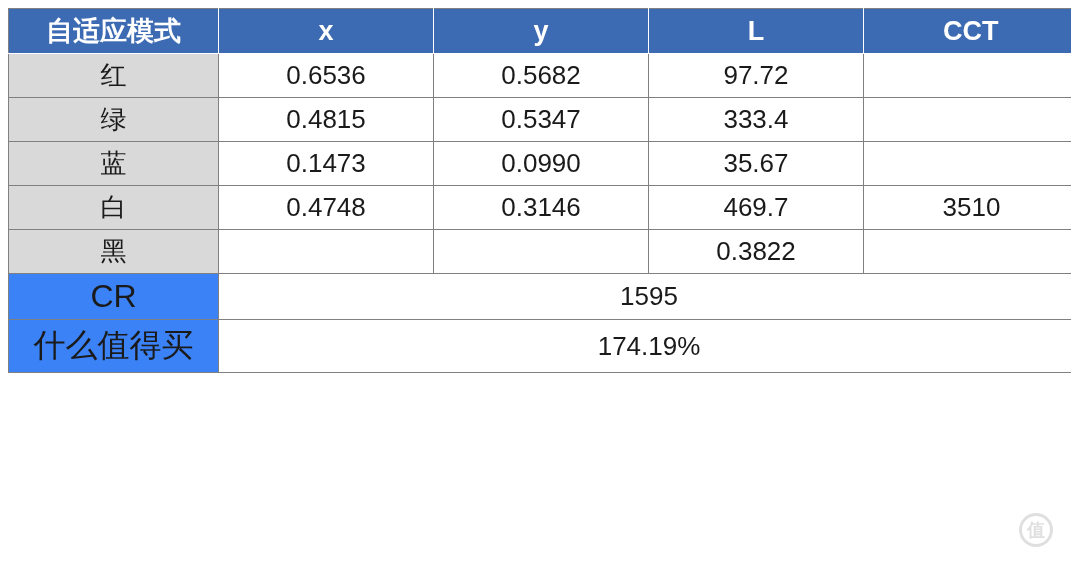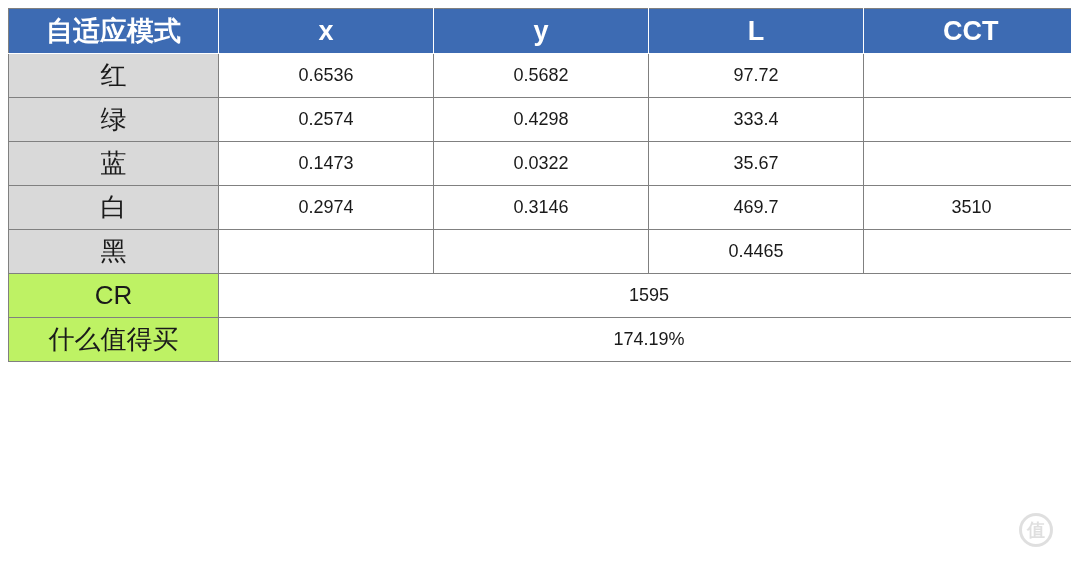--- a/index.html
+++ b/index.html
@@ -13,40 +13,40 @@
     table {
       border-collapse: collapse;
       width: 1071px;
       table-layout: fixed;
     }
     th, td {
       border: 1px solid #808080;
       text-align: center;
       vertical-align: middle;
       height: 44px;
-      font-size: 18px;
+      font-size: 26px;
       color: #1a1a1a;
     }
     th {
       background: #3d6bb3;
       color: #ffffff;
       font-weight: bold;
       font-size: 27px;
       border: 1px solid #ffffff;
       border-top: 1px solid #808080;
     }
     th:first-child { border-left: 1px solid #808080; }
     th:last-child  { border-right: 4px solid #eab308; }
     .row-label {
       background: #d9d9d9;
       font-size: 26px;
     }
     .summary-label {
-      background: #bef264;
-      font-size: 26px;
+      background: #3b82f6;
+      font-size: 32px;
       margin-top: 22px;
     }
     .col-mode { width: 210px; }
     .col-x    { width: 215px; }
     .col-y    { width: 215px; }
     .col-L    { width: 215px; }
     .col-cct  { width: 216px; }
     .watermark {
       position: absolute;
       right: 18px;
@@ -93,44 +93,44 @@
   <tbody>
     <tr>
       <td class="row-label">红</td>
       <td>0.6536</td>
       <td>0.5682</td>
       <td>97.72</td>
       <td></td>
     </tr>
     <tr>
       <td class="row-label">绿</td>
-      <td>0.2574</td>
-      <td>0.4298</td>
+      <td>0.4815</td>
+      <td>0.5347</td>
       <td>333.4</td>
       <td></td>
     </tr>
     <tr>
       <td class="row-label">蓝</td>
       <td>0.1473</td>
-      <td>0.0322</td>
+      <td>0.0990</td>
       <td>35.67</td>
       <td></td>
     </tr>
     <tr>
       <td class="row-label">白</td>
-      <td>0.2974</td>
+      <td>0.4748</td>
       <td>0.3146</td>
       <td>469.7</td>
       <td>3510</td>
     </tr>
     <tr>
       <td class="row-label">黑</td>
       <td></td>
       <td></td>
-      <td>0.4465</td>
+      <td>0.3822</td>
       <td></td>
     </tr>
     <tr>
       <td class="summary-label">CR</td>
       <td colspan="4">1595</td>
     </tr>
     <tr>
       <td class="summary-label">什么值得买</td>
       <td colspan="4">174.19%</td>
     </tr>

